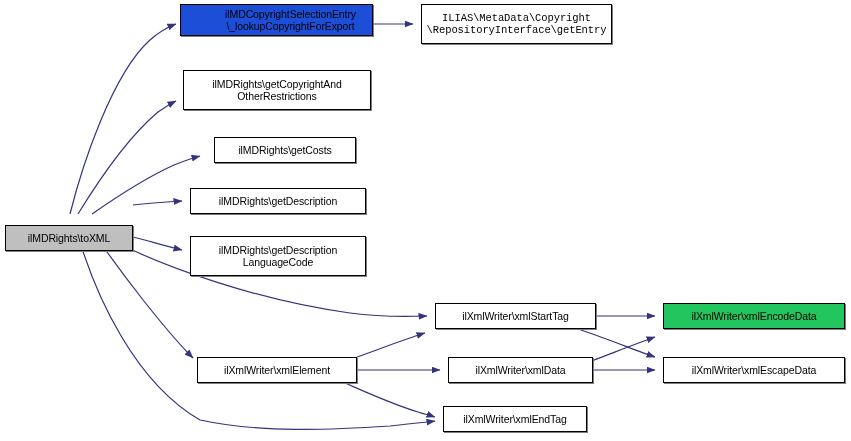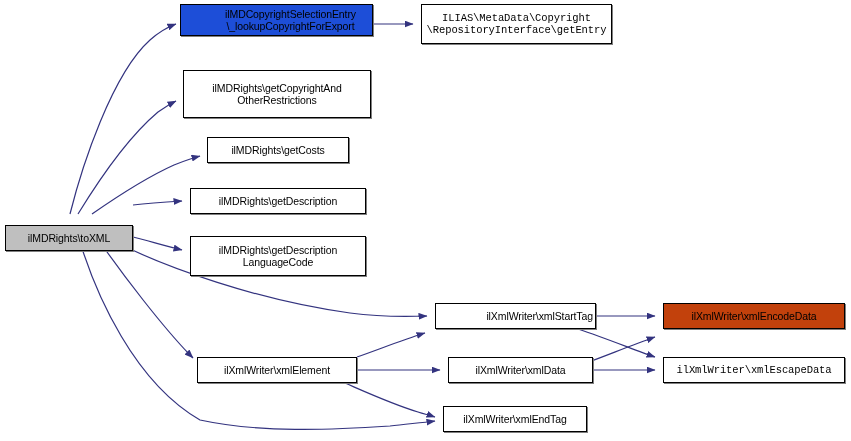--- a/index.html
+++ b/index.html
@@ -77,26 +77,26 @@
         <path d="M 586,370 L 655,370" fill="none" stroke="#33337f" stroke-width="1.2" marker-end="url(#arrowhead)"></path>
         <path d="M 373,24 L 413,24" fill="none" stroke="#33337f" stroke-width="1.2" marker-end="url(#arrowhead)"></path>
       </g>
   </svg>
   <div id="nodes">
       <div class="node root" style="left: 5px; top: 225px; width: 128px; height: 26px; background: rgb(191, 191, 191); border-color: rgb(0, 0, 0); color: rgb(0, 0, 0);"><span class="node-label">ilMDRights\toXML</span></div>
       <div class="node" style="left: 180px; top: 4px; width: 193px; height: 32px; background: #1d4ed8; border-color: rgb(0, 0, 0); color: rgb(0, 0, 0); padding-left: 28px;"><span class="node-label">ilMDCopyrightSelectionEntry
 \_lookupCopyrightForExport</span></div>
       <div class="node" style="left: 421px; top: 4px; width: 191px; height: 40px; background: rgb(255, 255, 255); border-color: rgb(0, 0, 0); color: rgb(0, 0, 0); font-family: Liberation Mono, monospace;"><span class="node-label">ILIAS\MetaData\Copyright
 \RepositoryInterface\getEntry</span></div>
-      <div class="node" style="left: 183px; top: 70px; width: 188px; height: 48px; background: rgb(255, 255, 255); border-color: rgb(0, 0, 0); color: rgb(0, 0, 0);"><span class="node-label">ilMDRights\getCopyrightAnd
+      <div class="node" style="left: 183px; top: 70px; width: 188px; height: 40px; background: rgb(255, 255, 255); border-color: rgb(0, 0, 0); color: rgb(0, 0, 0);"><span class="node-label">ilMDRights\getCopyrightAnd
 OtherRestrictions</span></div>
-      <div class="node" style="left: 207px; top: 137px; width: 142px; height: 26px; background: rgb(255, 255, 255); border-color: rgb(0, 0, 0); color: rgb(0, 0, 0);"><span class="node-label">ilMDRights\getCosts</span></div>
+      <div class="node" style="left: 214px; top: 137px; width: 142px; height: 26px; background: rgb(255, 255, 255); border-color: rgb(0, 0, 0); color: rgb(0, 0, 0);"><span class="node-label">ilMDRights\getCosts</span></div>
       <div class="node" style="left: 190px; top: 188px; width: 176px; height: 26px; background: rgb(255, 255, 255); border-color: rgb(0, 0, 0); color: rgb(0, 0, 0);"><span class="node-label">ilMDRights\getDescription</span></div>
       <div class="node" style="left: 190px; top: 236px; width: 176px; height: 40px; background: rgb(255, 255, 255); border-color: rgb(0, 0, 0); color: rgb(0, 0, 0);"><span class="node-label">ilMDRights\getDescription
 LanguageCode</span></div>
-      <div class="node" style="left: 435px; top: 303px; width: 161px; height: 26px; background: rgb(255, 255, 255); border-color: rgb(0, 0, 0); color: rgb(0, 0, 0); text-align: right;"><span class="node-label">ilXmlWriter\xmlStartTag</span></div>
-      <div class="node" style="left: 663px; top: 303px; width: 182px; height: 26px; background: #c2410c; border-color: rgb(0, 0, 0); color: rgb(0, 0, 0);"><span class="node-label">ilXmlWriter\xmlEncodeData</span></div>
+      <div class="node" style="left: 435px; top: 303px; width: 161px; height: 26px; background: rgb(255, 255, 255); border-color: rgb(0, 0, 0); color: rgb(0, 0, 0);"><span class="node-label">ilXmlWriter\xmlStartTag</span></div>
+      <div class="node" style="left: 663px; top: 303px; width: 182px; height: 26px; background: #22c55e; border-color: rgb(0, 0, 0); color: rgb(0, 0, 0);"><span class="node-label">ilXmlWriter\xmlEncodeData</span></div>
       <div class="node" style="left: 197px; top: 357px; width: 160px; height: 26px; background: rgb(255, 255, 255); border-color: rgb(0, 0, 0); color: rgb(0, 0, 0);"><span class="node-label">ilXmlWriter\xmlElement</span></div>
       <div class="node" style="left: 448px; top: 357px; width: 145px; height: 26px; background: rgb(255, 255, 255); border-color: rgb(0, 0, 0); color: rgb(0, 0, 0);"><span class="node-label">ilXmlWriter\xmlData</span></div>
-      <div class="node" style="left: 663px; top: 357px; width: 182px; height: 26px; background: rgb(255, 255, 255); border-color: rgb(0, 0, 0); color: rgb(0, 0, 0); font-family: Liberation Mono, monospace;"><span class="node-label">ilXmlWriter\xmlEscapeData</span></div>
+      <div class="node" style="left: 663px; top: 357px; width: 182px; height: 26px; background: rgb(255, 255, 255); border-color: rgb(0, 0, 0); color: rgb(0, 0, 0);"><span class="node-label">ilXmlWriter\xmlEscapeData</span></div>
       <div class="node" style="left: 443px; top: 406px; width: 144px; height: 26px; background: rgb(255, 255, 255); border-color: rgb(0, 0, 0); color: rgb(0, 0, 0);"><span class="node-label">ilXmlWriter\xmlEndTag</span></div>
     </div>
 </div>
 
 </body></html>

